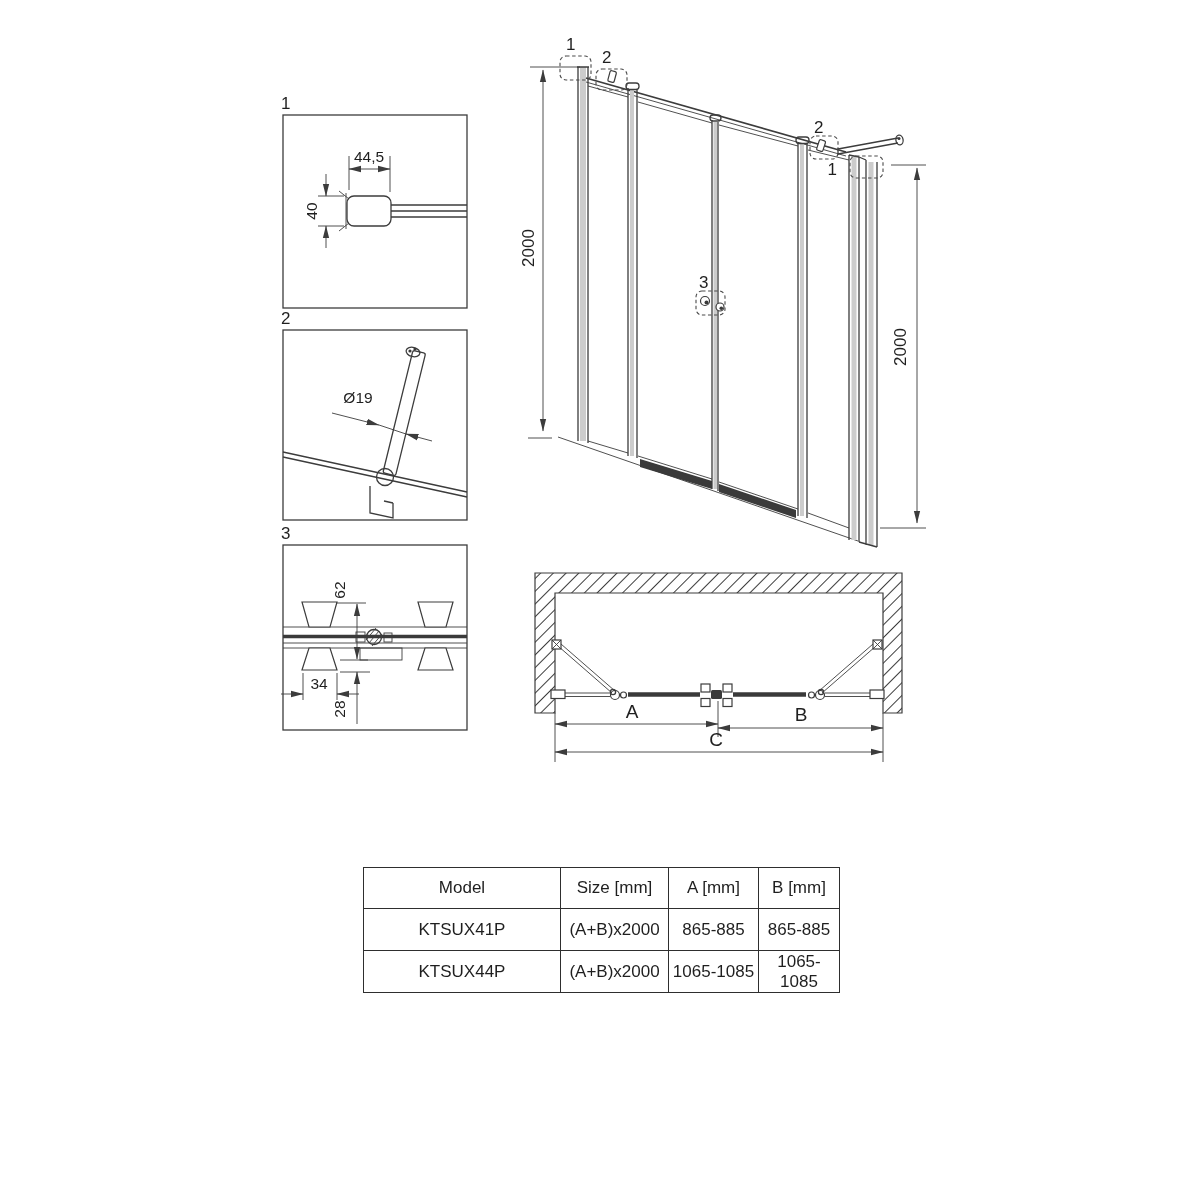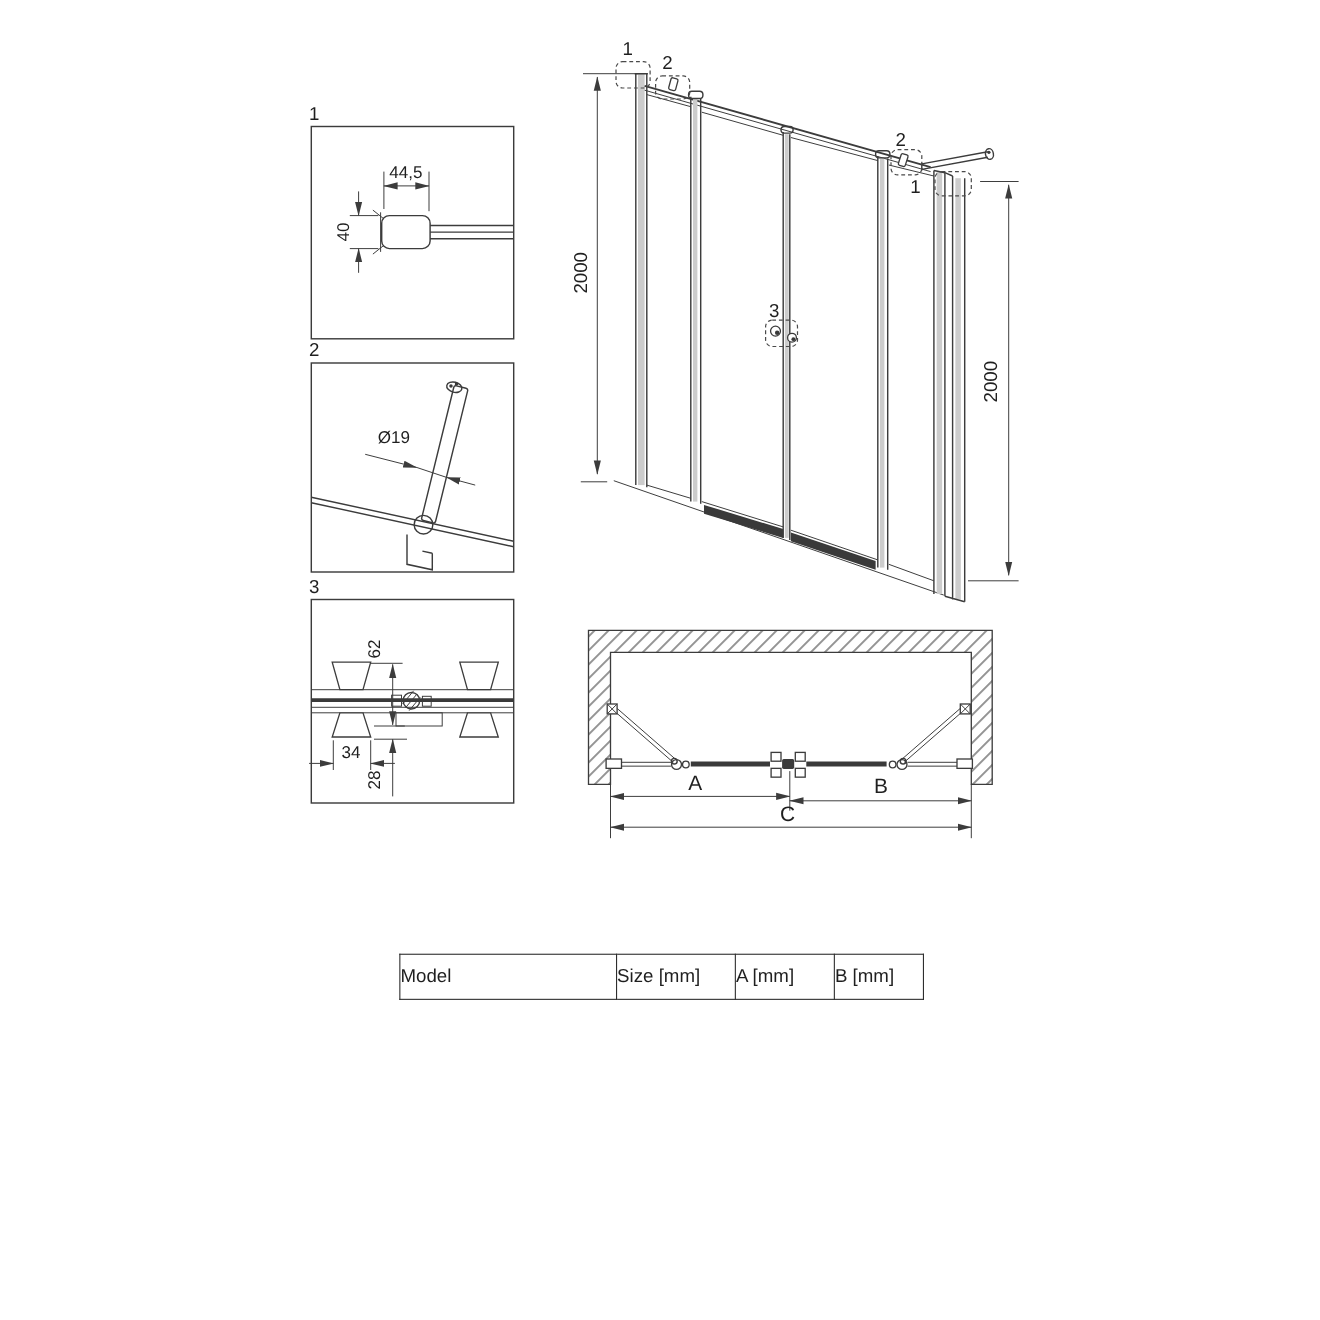--- a/index.html
+++ b/index.html
@@ -11,21 +11,21 @@
   .dim{stroke:#3c3c3c;fill:none;stroke-width:0.9;}
   .dash{stroke:#4a4a4a;fill:none;stroke-width:1.1;stroke-dasharray:3.5 2.6;}
   .dk{fill:#3a3a3a;stroke:none;}
   .gry{fill:#cccccc;stroke:none;}
   .wht{fill:#ffffff;stroke:#3c3c3c;stroke-width:1.2;}
   .t16{font-size:15.5px;}
   .t17{font-size:17px;}
   .t19{font-size:19px;}
   .spec-table{position:absolute;left:363px;top:867px;}
   .spec-table table{border-collapse:collapse;background:#fff;}
-  .spec-table th,.spec-table td{border:1.4px solid #2e2e2e;text-align:left;vertical-align:middle;
+  .spec-table th,.spec-table td{border:1.4px solid #2e2e2e;text-align:center;vertical-align:middle;
        font-size:17px;font-weight:400;color:#1f1f1f;padding:0;height:41px;}
   .spec-table th{height:40px;}
 </style>
 </head>
 <body>
 
 <div class="canvas">
 
 <svg width="1200" height="860" viewBox="0 0 1200 860">
   <defs>
@@ -236,17 +236,29 @@
         </colgroup>
     <thead>
       <tr>
         <th>Model</th>
         <th>Size [mm]</th>
         <th>A [mm]</th>
         <th>B [mm]</th>
       </tr>
     </thead>
     <tbody>
+      <tr>
+        <td>KTSUX41P</td>
+        <td>(A+B)x2000</td>
+        <td>865-885</td>
+        <td>865-885</td>
+      </tr>
+      <tr>
+        <td>KTSUX44P</td>
+        <td>(A+B)x2000</td>
+        <td>1065-1085</td>
+        <td>1065-1085</td>
+      </tr>
     </tbody>
   </table>
 </div>
 
 </div>
 
 </body></html>

